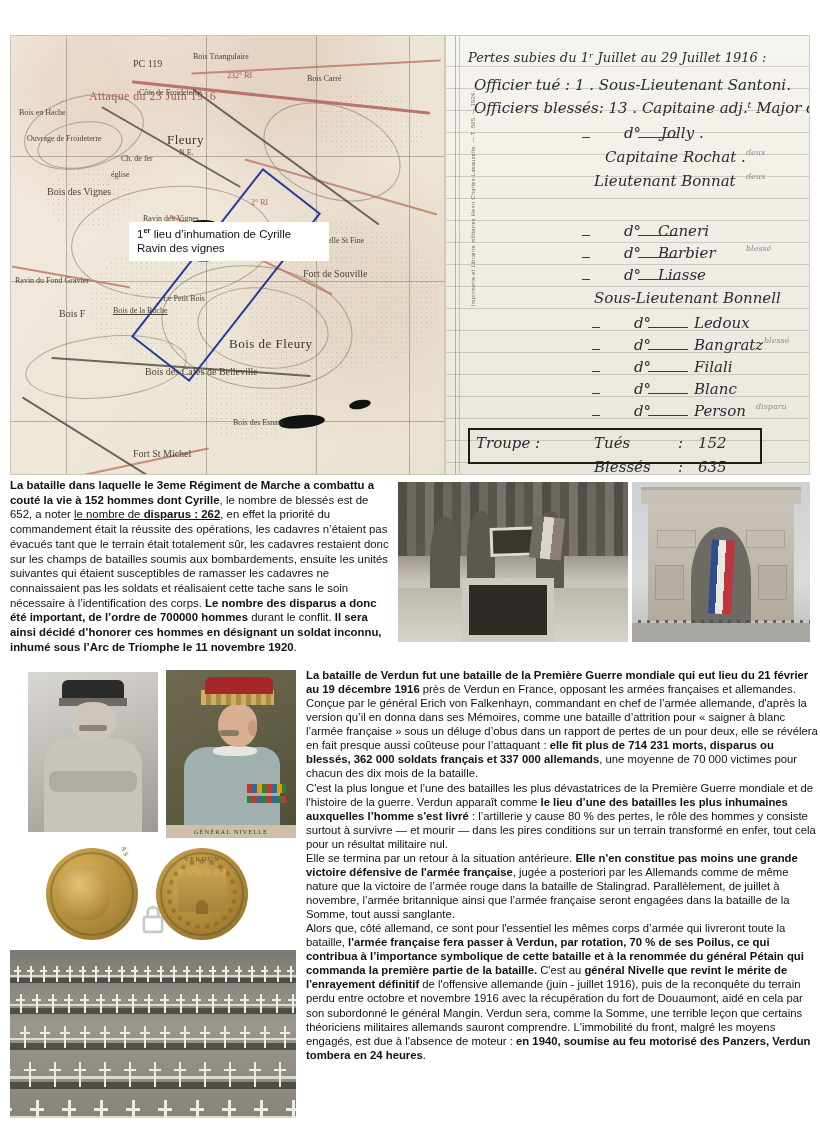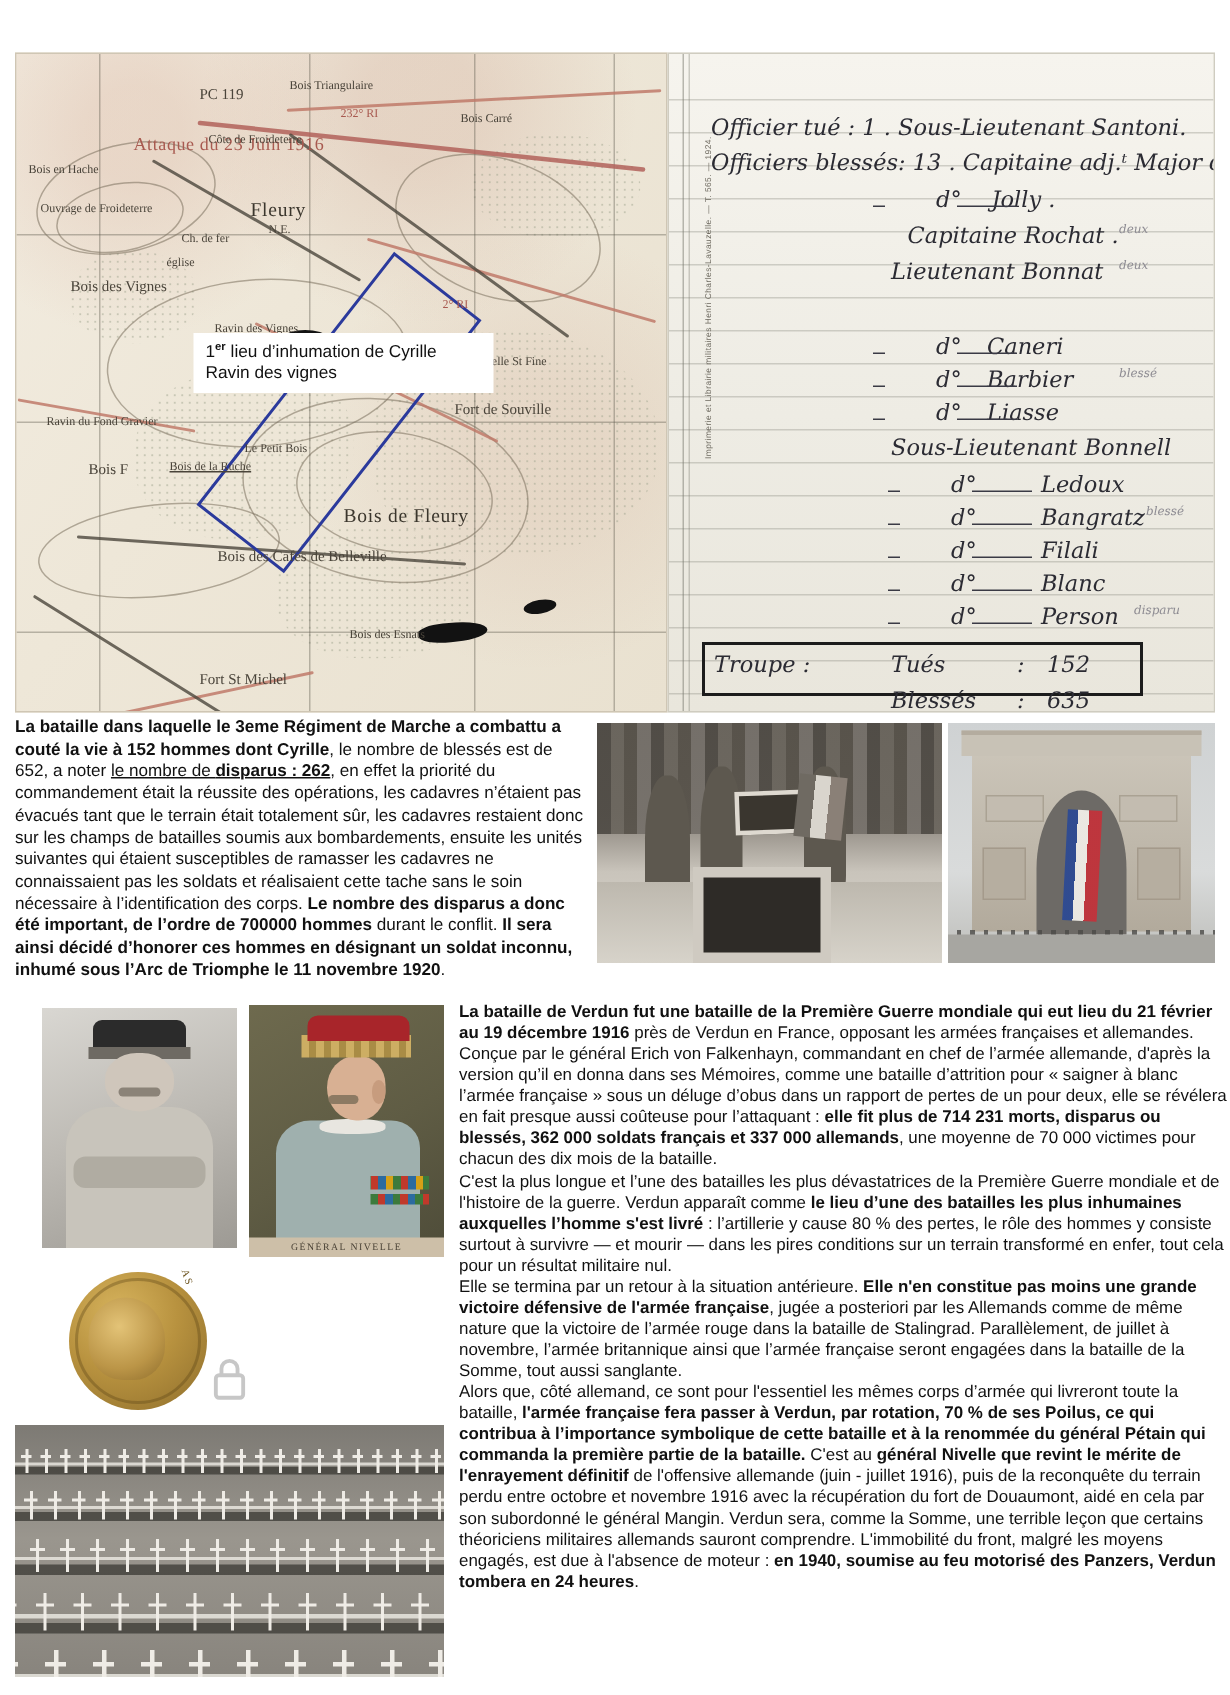--- a/index.html
+++ b/index.html
@@ -273,28 +273,28 @@
           <div class="mlabel" style="left: 182px; top: 16px;">Bois Triangulaire</div>
           <div class="mlabel red" style="left: 216px; top: 35px;">232° RI</div>
           <div class="mlabel redbig" style="left: 78px; top: 53px;">Attaque du 23 Juin 1916</div>
           <div class="mlabel" style="left: 128px; top: 52px;">Côte de Froideterre</div>
           <div class="mlabel" style="left: 8px; top: 72px;">Bois en Hache</div>
           <div class="mlabel" style="left: 16px; top: 98px;">Ouvrage de Froideterre</div>
           <div class="mlabel big" style="left: 156px; top: 96px;">Fleury</div>
           <div class="mlabel" style="left: 168px; top: 112px;">N.E.</div>
           <div class="mlabel" style="left: 110px; top: 118px;">Ch. de fer</div>
           <div class="mlabel" style="left: 100px; top: 134px;">église</div>
-          <div class="mlabel red" style="left: 240px; top: 162px; margin-left: 44px;">2° RI</div>
+          <div class="mlabel red" style="left: 240px; top: 162px;">2° RI</div>
           <div class="mlabel med" style="left: 36px; top: 150px;">Bois des Vignes</div>
           <div class="mlabel" style="left: 132px; top: 178px;">Ravin des Vignes</div>
           <div class="mlabel" style="left: 300px; top: 200px;">Chapelle St Fine</div>
           <div class="mlabel med" style="left: 292px; top: 232px;">Fort de Souville</div>
           <div class="mlabel" style="left: 102px; top: 270px; text-decoration: underline;">Bois de la Ruche</div>
           <div class="mlabel med" style="left: 48px; top: 272px;">Bois F</div>
-          <div class="mlabel" style="left: 20px; top: 240px;">Ravin du Fond Gravier</div>
+          <div class="mlabel" style="left: 4px; top: 240px;">Ravin du Fond Gravier</div>
           <div class="mlabel" style="left: 152px; top: 258px;">Le Petit Bois</div>
           <div class="mlabel big" style="left: 218px; top: 300px;">Bois de Fleury</div>
           <div class="mlabel med" style="left: 134px; top: 330px;">Bois des Cafés de Belleville</div>
           <div class="mlabel med" style="left: 122px; top: 412px;">Fort St Michel</div>
           <div class="mlabel" style="left: 222px; top: 382px;">Bois des Esnats</div>
         </div>
 
       <div class="callout">
         <span>1</span><sup>er</sup><span> lieu d’inhumation de Cyrille</span><br>
         <span>Ravin des vignes</span>
@@ -321,20 +321,21 @@
           <div class="lrule" style="top: 338px;"></div>
           <div class="lrule" style="top: 360px;"></div>
           <div class="lrule" style="top: 382px;"></div>
           <div class="lrule" style="top: 404px;"></div>
           <div class="lrule" style="top: 426px;"></div>
         </div>
       <div class="lmargin"></div>
       <div class="lmargin2"></div>
       <div class="vtext">Imprimerie et Librairie militaires Henri Charles-Lavauzelle. — T. 565. — 1924.</div>
 
+      <div class="hw t" style="left:22px;top:14px;">Pertes subies du 1ʳ Juillet au 29 Juillet 1916 :</div>
 
       <div id="ledger-lines">
           <div class="hw n" style="left: 28px; top: 40px;">Officier tué : 1 . Sous-Lieutenant Santoni.</div>
           <div class="hw n" style="left: 28px; top: 63px;">Officiers blessés: 13 . Capitaine adj.ᵗ Major de Bernard</div>
           <div class="hw n" style="left: 215px; top: 88px;">Jolly .</div>
           <div class="hw n" style="left: 148px; top: 112px; margin-left: 11px;">Capitaine Rochat .</div>
           <div class="hw n" style="left: 148px; top: 136px;">Lieutenant Bonnat</div>
           <div class="hw n" style="left: 212px; top: 186px;">Caneri</div>
           <div class="hw n" style="left: 212px; top: 208px;">Barbier</div>
           <div class="hw n" style="left: 212px; top: 230px;">Liasse</div>
@@ -449,20 +450,28 @@
 
     <div class="photo ph-medals">
       <div class="md-bg"></div>
 
       <div class="medal left">
         <div class="medal-rim"></div>
         <div class="md-helmet"></div>
         <div class="md-txt" style="right:8px;top:8px;transform:rotate(72deg);transform-origin:100% 0;">ON NE PASSE PAS</div>
       </div>
 
+      <div class="medal right">
+        <div class="medal-rim"></div>
+        <div class="md-wreath"></div>
+        <div class="md-fort-real"></div>
+        <div class="md-crenel"></div>
+        <div class="md-gate"></div>
+        <div class="md-txt" style="left:50%;top:7px;transform:translateX(-50%);">VERDUN</div>
+      </div>
 
       <svg class="md-lock" viewBox="0 0 24 28">
         <path d="M7 12V8a5 5 0 0 1 10 0v4" fill="none" stroke="#9a9a9a" stroke-width="2.4"></path>
         <rect x="3.5" y="12" width="17" height="14" rx="2" fill="none" stroke="#9a9a9a" stroke-width="2.4"></rect>
       </svg>
     </div>
 
     <div class="photo ph-cemetery">
       <div class="cm-bg"></div>
       <div id="cemetery-layer">

